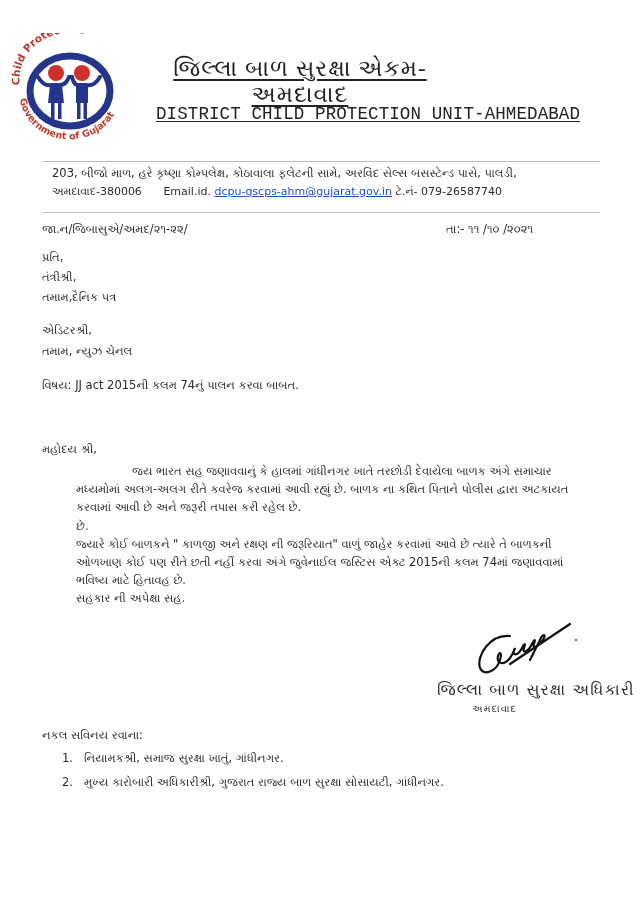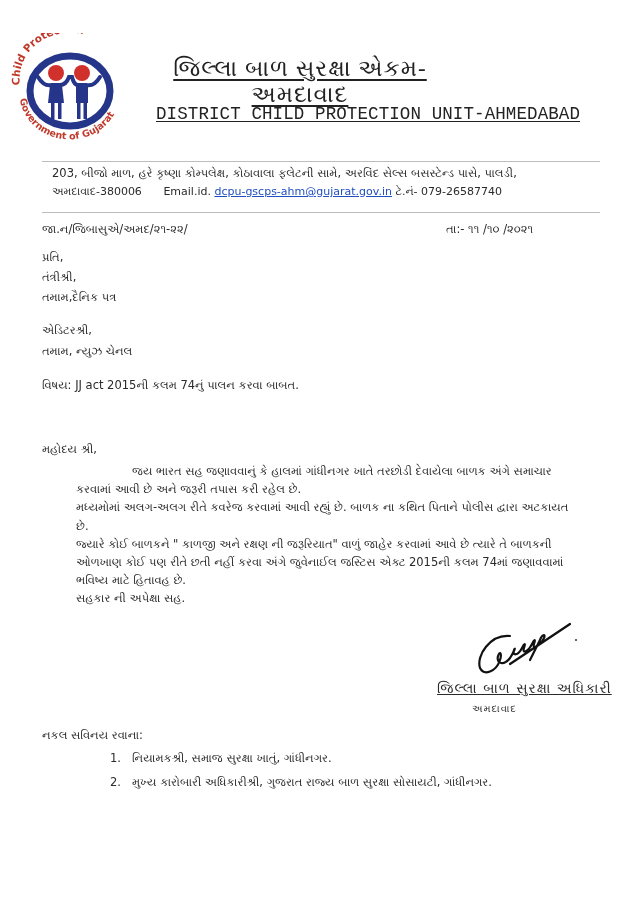--- a/index.html
+++ b/index.html
@@ -40,26 +40,26 @@
     .ed2 { left: 42px; top: 344px; }
 
     .subj { left: 42px; top: 378px; }
 
     .salute { left: 42px; top: 442px; }
     .body { position: absolute; left: 56px; top: 462px; width: 560px; font-size: 11.5px; line-height: 18.2px; color: #2a2a2a; margin-left: 20px; }
     .body p { white-space: nowrap; }
     .body .indent { padding-left: 56px; }
 
     .sig { position: absolute; left: 470px; top: 616px; width: 110px; height: 62px; }
-    .sig-t1 { left: 437px; top: 680px; font-size: 14px; letter-spacing: 1px; text-decoration: underline; }
+    .sig-t1 { left: 437px; top: 680px; font-size: 16px; letter-spacing: 1px; }
     .sig-t2 { left: 472px; top: 703px; font-size: 10px; letter-spacing: 1px; }
 
     .cc-title { left: 42px; top: 728px; }
     .cc-list { position: absolute; left: 62px; top: 746px; font-size: 11.5px; color: #2a2a2a; }
-    .cc-list li { list-style: none; height: 24px; line-height: 24px; white-space: nowrap; margin-left: 48px; }
+    .cc-list li { list-style: none; height: 24px; line-height: 24px; white-space: nowrap; }
     .cc-list .num { display: inline-block; width: 22px; }
   </style>
 </head>
 <body>
 
 <svg class="logo" viewBox="0 0 128 112">
   <defs>
     <path id="arcTop" d="M 14 52 A 50 46 0 0 1 114 40"></path>
     <path id="arcBot" d="M 14 66 A 50 46 0 0 0 112 72"></path>
   </defs>
@@ -106,22 +106,22 @@
 
 <div class="t ed1">એડિટરશ્રી,</div>
 <div class="t ed2">તમામ, ન્યુઝ ચેનલ</div>
 
 <div class="t subj">વિષય: JJ act 2015ની કલમ 74નું પાલન કરવા બાબત.</div>
 
 <div class="t salute">મહોદય શ્રી,</div>
 
 <div class="body">
   <p class="indent">જય ભારત સહ જણાવવાનું કે હાલમાં ગાંધીનગર ખાતે તરછોડી દેવાયેલા બાળક અંગે સમાચાર</p>
+  <p>મધ્યમોમાં અલગ-અલગ રીતે કવરેજ કરવામાં આવી રહ્યું છે. બાળક ના કથિત પિતાને પોલીસ દ્વારા અટકાયત</p>
   <p>કરવામાં આવી છે અને જરૂરી તપાસ કરી રહેલ છે.</p>
-  <p>મધ્યમોમાં અલગ-અલગ રીતે કવરેજ કરવામાં આવી રહ્યું છે. બાળક ના કથિત પિતાને પોલીસ દ્વારા અટકાયત</p>
   <p>છે.</p>
   <p>જ્યારે કોઈ બાળકને " કાળજી અને રક્ષણ ની જરૂરિયાત" વાળું જાહેર કરવામાં આવે છે ત્યારે તે બાળકની</p>
   <p>ઓળખાણ કોઈ પણ રીતે છતી નહીં કરવા અંગે જુવેનાઈલ જસ્ટિસ એક્ટ 2015ની કલમ 74માં જણાવવામાં</p>
   <p>ભવિષ્ય માટે હિતાવહ છે.</p>
   <p>સહકાર ની અપેક્ષા સહ.</p>
 </div>
 
 <svg class="sig" viewBox="0 0 110 62">
   <path d="M 40 20 C 20 18, 6 40, 10 52 C 14 60, 26 56, 30 44 C 32 38, 30 34, 28 40 C 26 48, 34 50, 40 42 C 44 36, 46 30, 44 34 C 42 40, 48 40, 52 32 C 54 28, 56 26, 54 32 C 52 38, 58 36, 62 28 C 64 24, 66 22, 64 28 C 62 34, 70 30, 74 22 C 76 18, 72 18, 70 24 L 60 44 M 40 48 L 100 8" stroke="#111" stroke-width="2.2" fill="none" stroke-linecap="round" stroke-linejoin="round"></path>
   <circle cx="106" cy="24" r="1" fill="#333"></circle>

